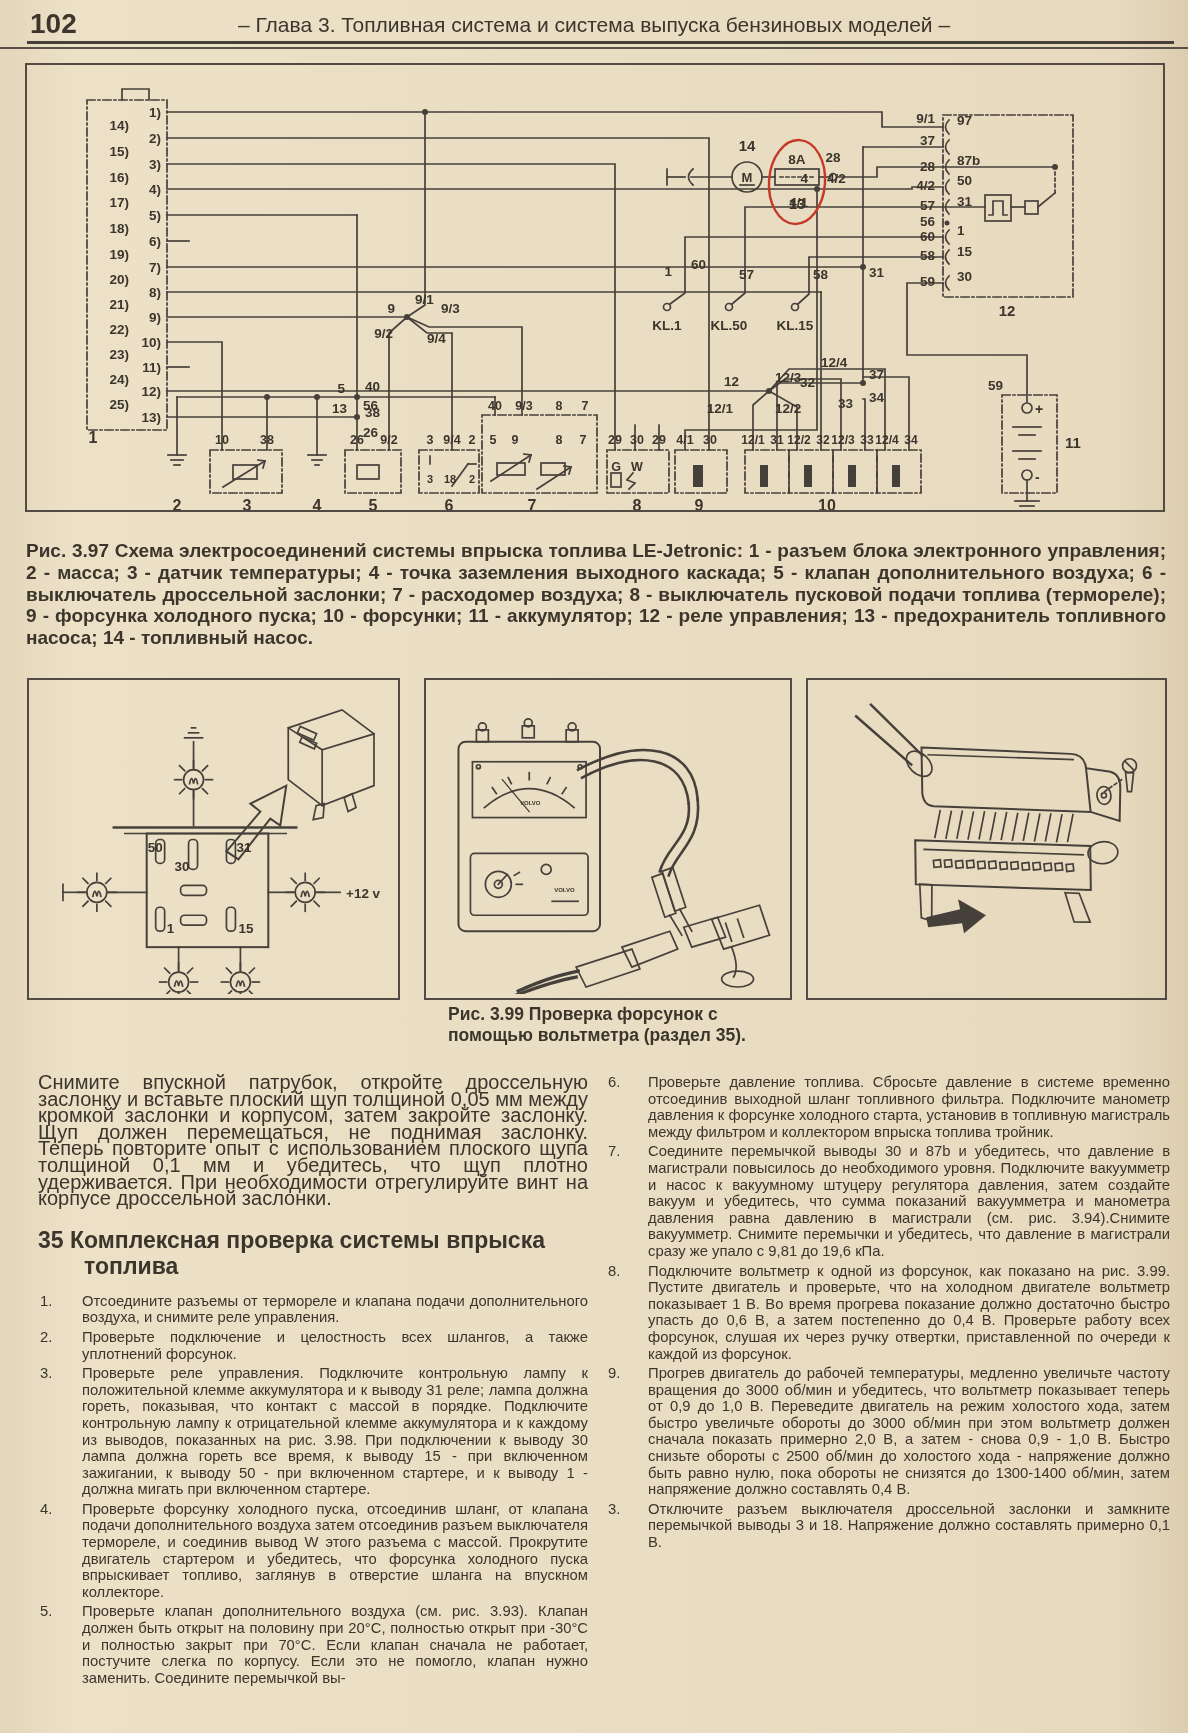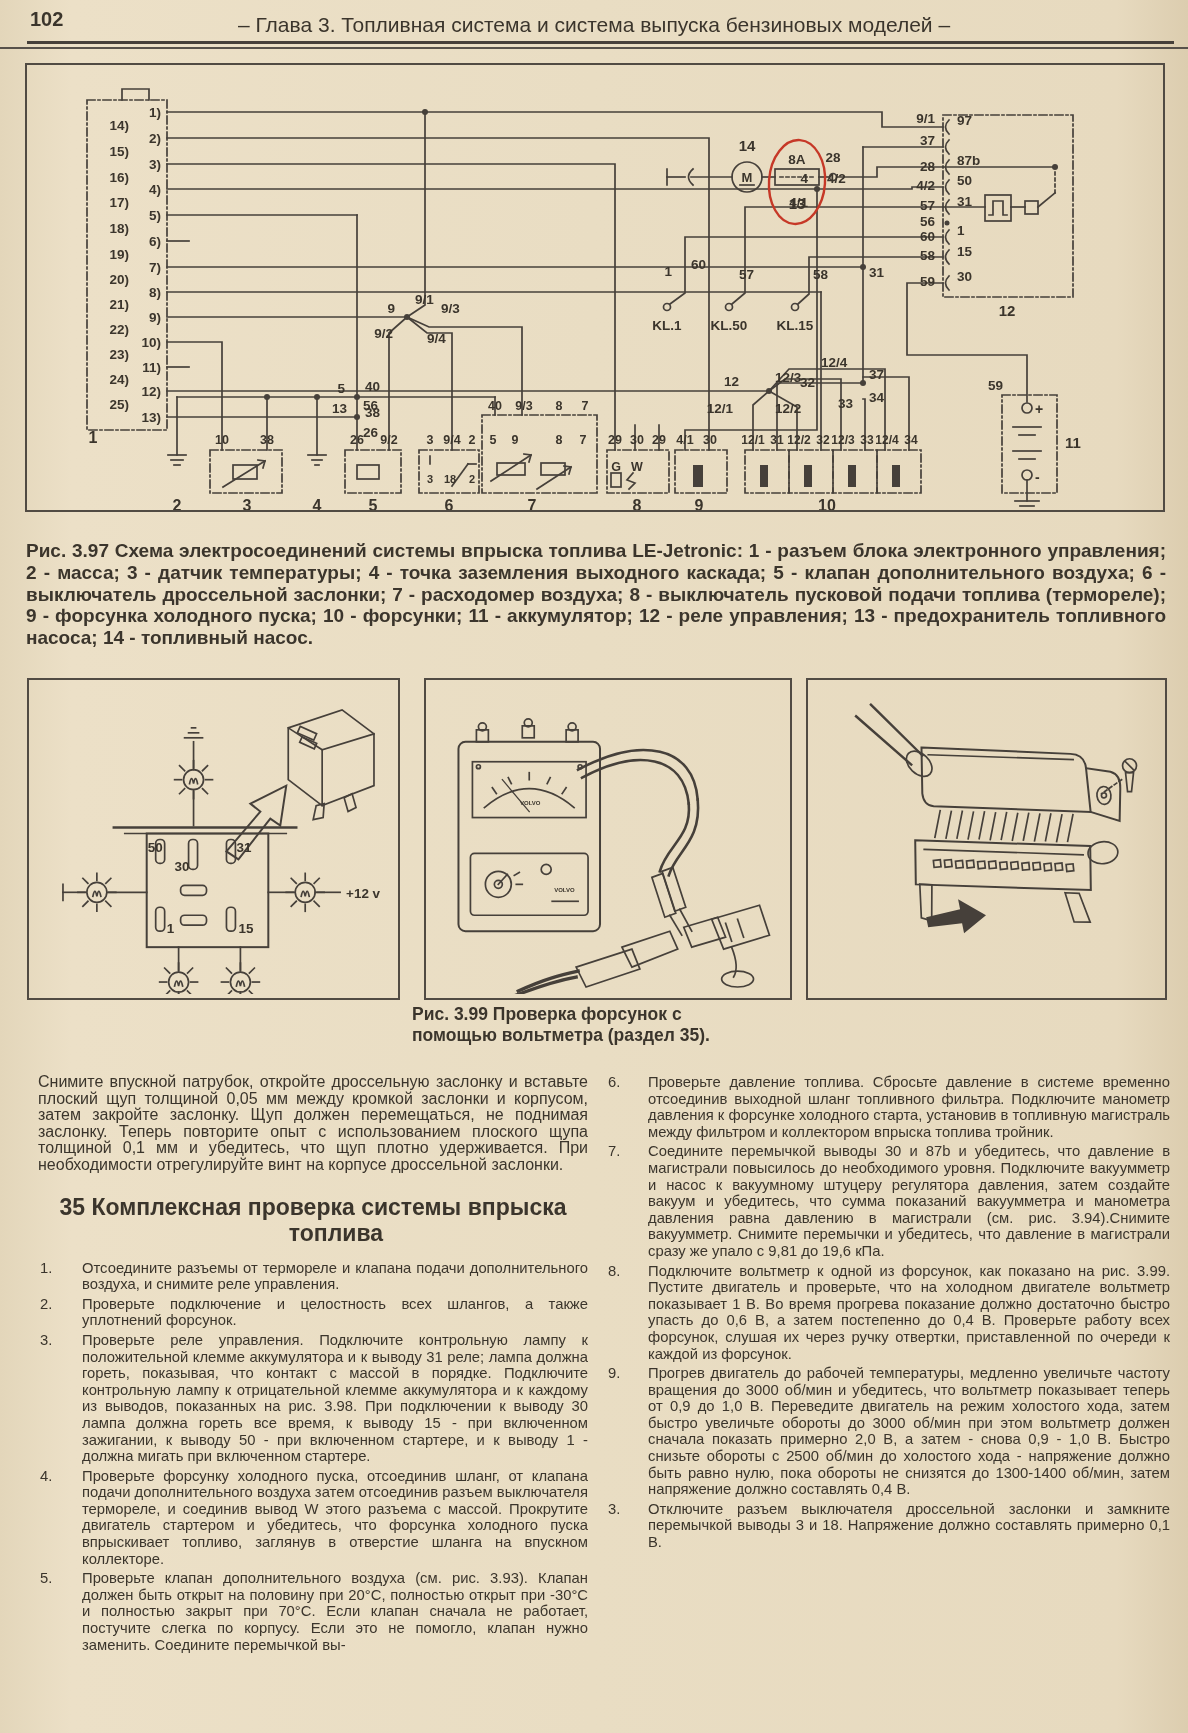--- a/index.html
+++ b/index.html
@@ -2,41 +2,41 @@
 <html style="--paper: #e9ddc3; --ink: #3b352c; --line: #46403a; --red: #c63827;"><head>
 <meta charset="utf-8">
 <style>
   :root{
     --paper:#e9ddc3; --ink:#3b352c; --line:#46403a; --red:#c63827;
   }
   html,body{margin:0;padding:0;background:#c9bda2;}
   .page{position:relative;width:1188px;height:1733px;overflow:hidden;
     background:linear-gradient(90deg,#e3d6ba 0%,#ece0c7 6%,var(--paper) 50%,#e7dabf 94%,#dccdaf 100%);
     font-family:"Liberation Sans",sans-serif;color:var(--ink);}
-  .pagenum{position:absolute;left:30px;top:8px;font-size:20px;font-weight:bold;}
+  .pagenum{position:absolute;left:30px;top:8px;font-size:28px;font-weight:bold;}
   .htitle{position:absolute;left:60px;right:60px;top:13px;text-align:center;font-size:21px;font-weight:normal;}
   .hrule{position:absolute;left:27px;right:14px;top:41px;border-top:3px solid var(--line);}
   .hrule2{position:absolute;left:0px;right:0px;top:47px;border-top:2px solid #57514a;}
   .dframe{position:absolute;left:25px;top:63px;width:1136px;height:445px;border:2px solid #514b43;}
   .cap397{position:absolute;left:26px;top:520px;width:1140px;font-weight:bold;
     font-size:19px;line-height:21.8px;text-align:justify;margin-top:20px;}
   .figbox{position:absolute;top:678px;height:318px;border:2px solid #514b43;}
   #fb1{left:27px;width:369px;}
   #fb2{left:424px;width:364px;}
   #fb3{left:806px;width:357px;}
   .figcap{position:absolute;top:1004px;font-weight:bold;font-size:17.5px;line-height:21px;}
   #fc1{left:27px;width:362px;}
-  #fc2{left:412px;width:354px;}
+  #fc2{left:448px;width:354px;}
   #fc3{left:806px;width:356px;}
   .colL{position:absolute;left:38px;top:1074px;width:550px;}
   .colR{position:absolute;left:608px;top:1074px;width:562px;}
-  p.body{font-size:16px;line-height:16.6px;text-align:justify;margin:0;}
+  p.body{font-size:20px;line-height:16.6px;text-align:justify;margin:0;}
   .cont{padding-left:8px;}
   .sechead{font-size:23px;font-weight:bold;line-height:26px;margin:20px 0 14px 0;
-    padding-left:46px;text-indent:-46px;text-align:center;}
+    padding-left:46px;text-indent:-46px;}
   .item{position:relative;padding-left:44px;text-align:justify;
     font-size:14.8px;line-height:16.6px;margin-bottom:3px;}
   .item .num{position:absolute;left:2px;top:0;}
   .colR .item{padding-left:40px;}
   .colR .item .num{left:0;}
   svg{display:block;}
   .w{fill:none;stroke:var(--line);stroke-width:1.7px;stroke-linecap:square;}
   .w rect,.w circle,.w ellipse,.w path,.w polyline,.w polygon,.w line{fill:none;}
   .dd{stroke-dasharray:8 3 2 3;}
   .dsh{stroke-dasharray:3 3;}

